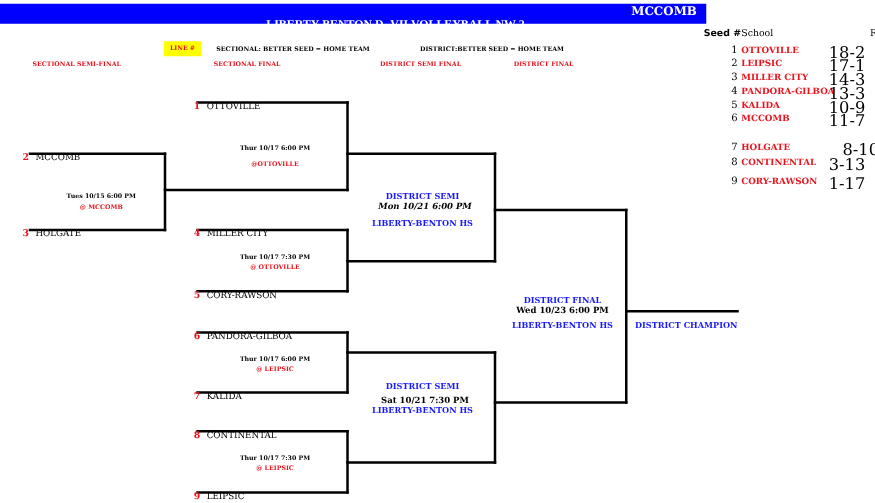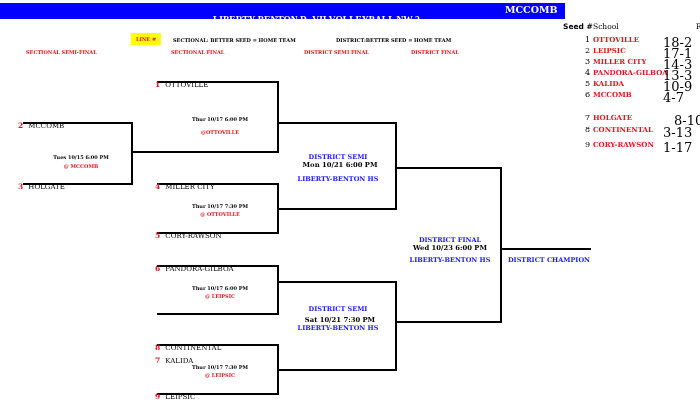--- a/index.html
+++ b/index.html
@@ -101,38 +101,38 @@
   <span class="seed-num">5</span>
   <span class="team">CORY-RAWSON</span>
 </div>
 
 <div class="abs" style="left:155px;top:256px;">
   <span class="seed-num">6</span>
   <span class="team">PANDORA-GILBOA</span>
 </div>
 <div class="abs game-time" style="left:180px;top:285px;width:80px;">Thur 10/17  6:00 PM</div>
 <div class="abs game-site" style="left:180px;top:293px;width:80px;">@ LEIPSIC</div>
-<div class="abs" style="left:155px;top:304px;margin-top:44px;">
+<div class="abs" style="left:155px;top:304px;">
   <span class="seed-num">7</span>
   <span class="team">KALIDA</span>
 </div>
 
 <div class="abs" style="left:155px;top:335px;">
   <span class="seed-num">8</span>
   <span class="team">CONTINENTAL</span>
 </div>
 <div class="abs game-time" style="left:180px;top:364px;width:80px;">Thur 10/17  7:30 PM</div>
 <div class="abs game-site" style="left:180px;top:372px;width:80px;">@ LEIPSIC</div>
 <div class="abs" style="left:155px;top:384px;">
   <span class="seed-num">9</span>
   <span class="team">LEIPSIC</span>
 </div>
 
 <div class="abs ds-label" style="left:288px;top:153px;width:100px;">DISTRICT SEMI</div>
-<div class="abs ds-time" style="left:290px;top:161px;width:100px;">Mon 10/21 6:00 PM</div>
+<div class="abs ds-time" style="left:290px;top:161px;width:100px;font-style:italic;">Mon 10/21 6:00 PM</div>
 <div class="abs ds-label" style="left:288px;top:175px;width:100px;">LIBERTY-BENTON HS</div>
 
 <div class="abs ds-label" style="left:288px;top:305px;width:100px;">DISTRICT SEMI</div>
 <div class="abs ds-time" style="left:290px;top:316px;width:100px;">Sat 10/21 7:30 PM</div>
 <div class="abs ds-label" style="left:288px;top:324px;width:100px;">LIBERTY-BENTON HS</div>
 
 <div class="abs ds-label" style="left:400px;top:236px;width:100px;">DISTRICT FINAL</div>
 <div class="abs ds-time" style="left:400px;top:244px;width:100px;">Wed 10/23 6:00 PM</div>
 <div class="abs ds-label" style="left:400px;top:256px;width:100px;">LIBERTY-BENTON HS</div>
 
@@ -164,21 +164,21 @@
       <div class="abs tbl-record" style="left: 663px; top: 68px;">13-3</div>
     </div>
     <div>
       <div class="abs tbl-seed" style="left: 578px; top: 79px;">5</div>
       <div class="abs tbl-school" style="left: 593px; top: 79px;">KALIDA</div>
       <div class="abs tbl-record" style="left: 663px; top: 79px;">10-9</div>
     </div>
     <div>
       <div class="abs tbl-seed" style="left: 578px; top: 90px;">6</div>
       <div class="abs tbl-school" style="left: 593px; top: 90px;">MCCOMB</div>
-      <div class="abs tbl-record" style="left: 663px; top: 90px;">4-7</div>
+      <div class="abs tbl-record" style="left: 663px; top: 90px;">11-7</div>
     </div>
     <div>
       <div class="abs tbl-seed" style="left: 578px; top: 113px;">7</div>
       <div class="abs tbl-school" style="left: 593px; top: 113px;">HOLGATE</div>
       <div class="abs tbl-record" style="left: 663px; top: 113px; padding-left: 11px;">8-10</div>
     </div>
     <div>
       <div class="abs tbl-seed" style="left: 578px; top: 125px;">8</div>
       <div class="abs tbl-school" style="left: 593px; top: 125px;">CONTINENTAL</div>
       <div class="abs tbl-record" style="left: 663px; top: 125px;">3-13</div>

